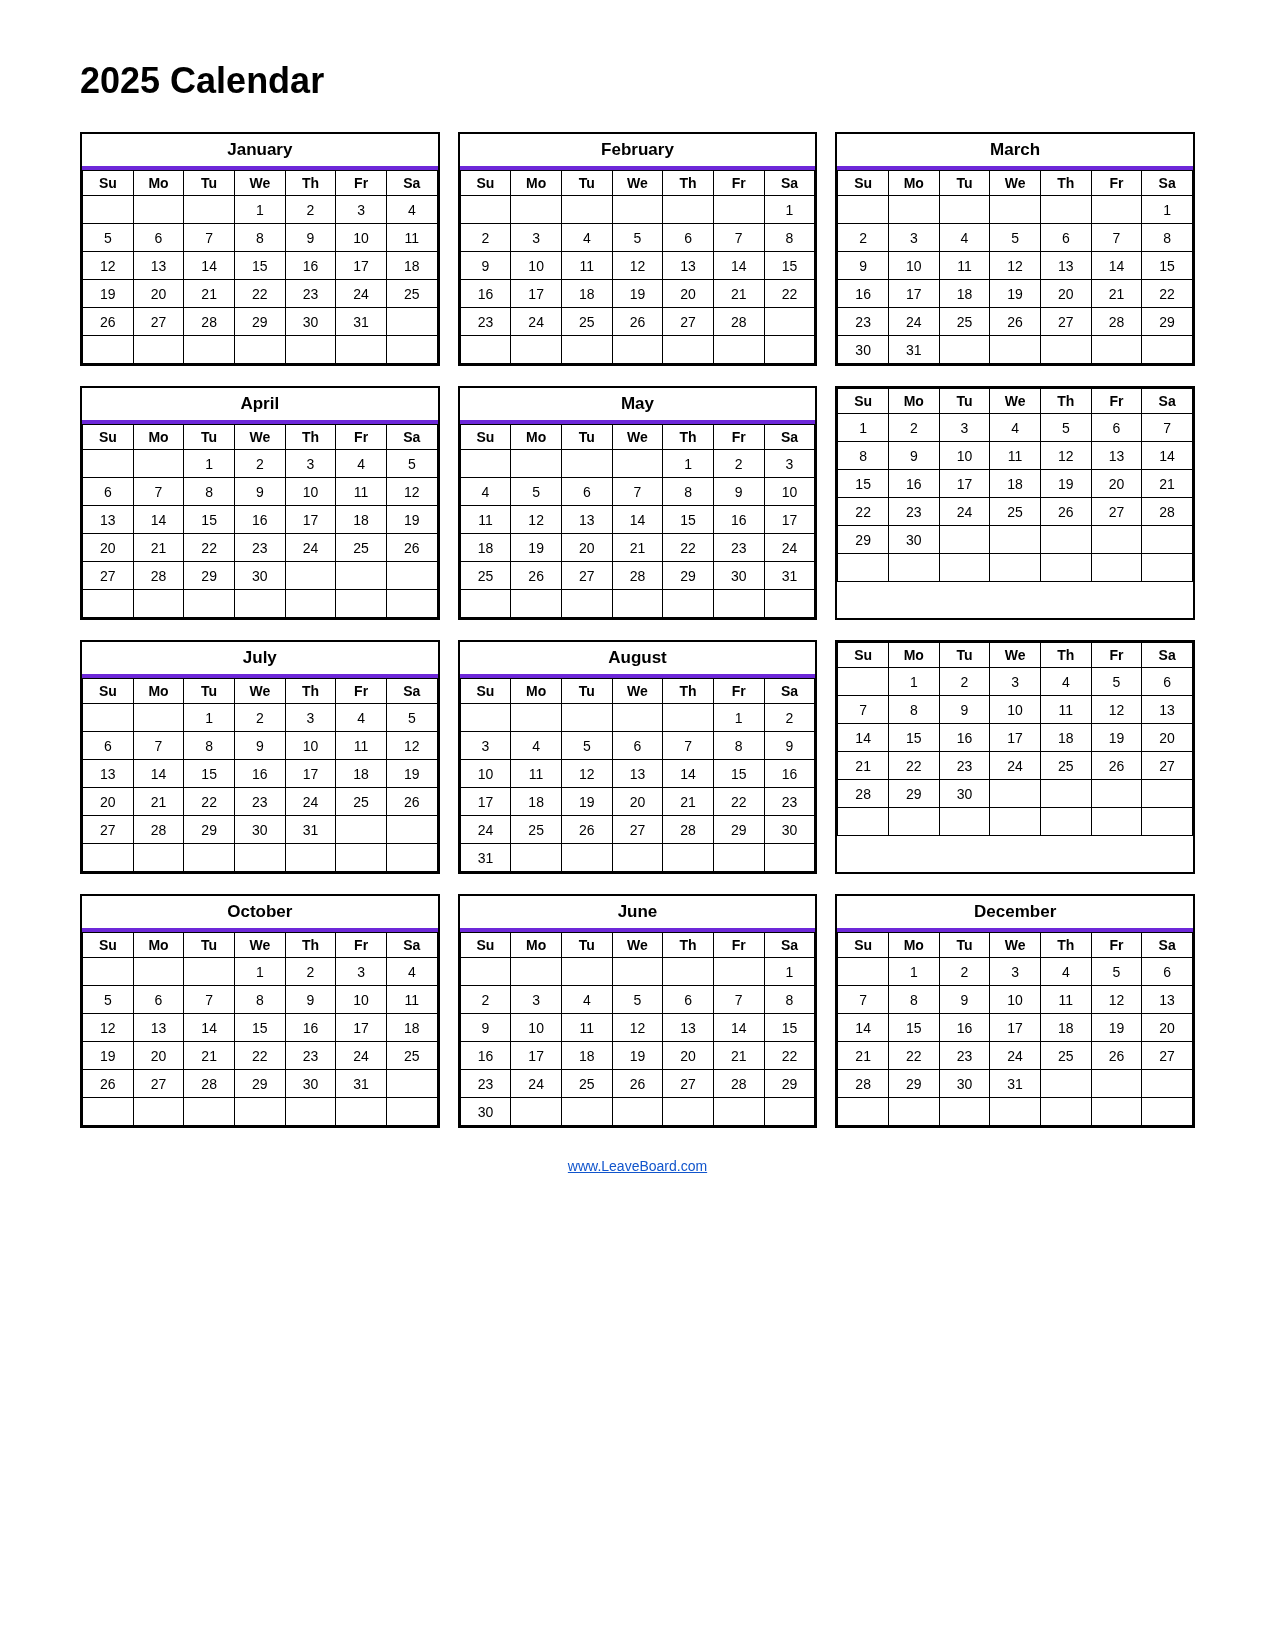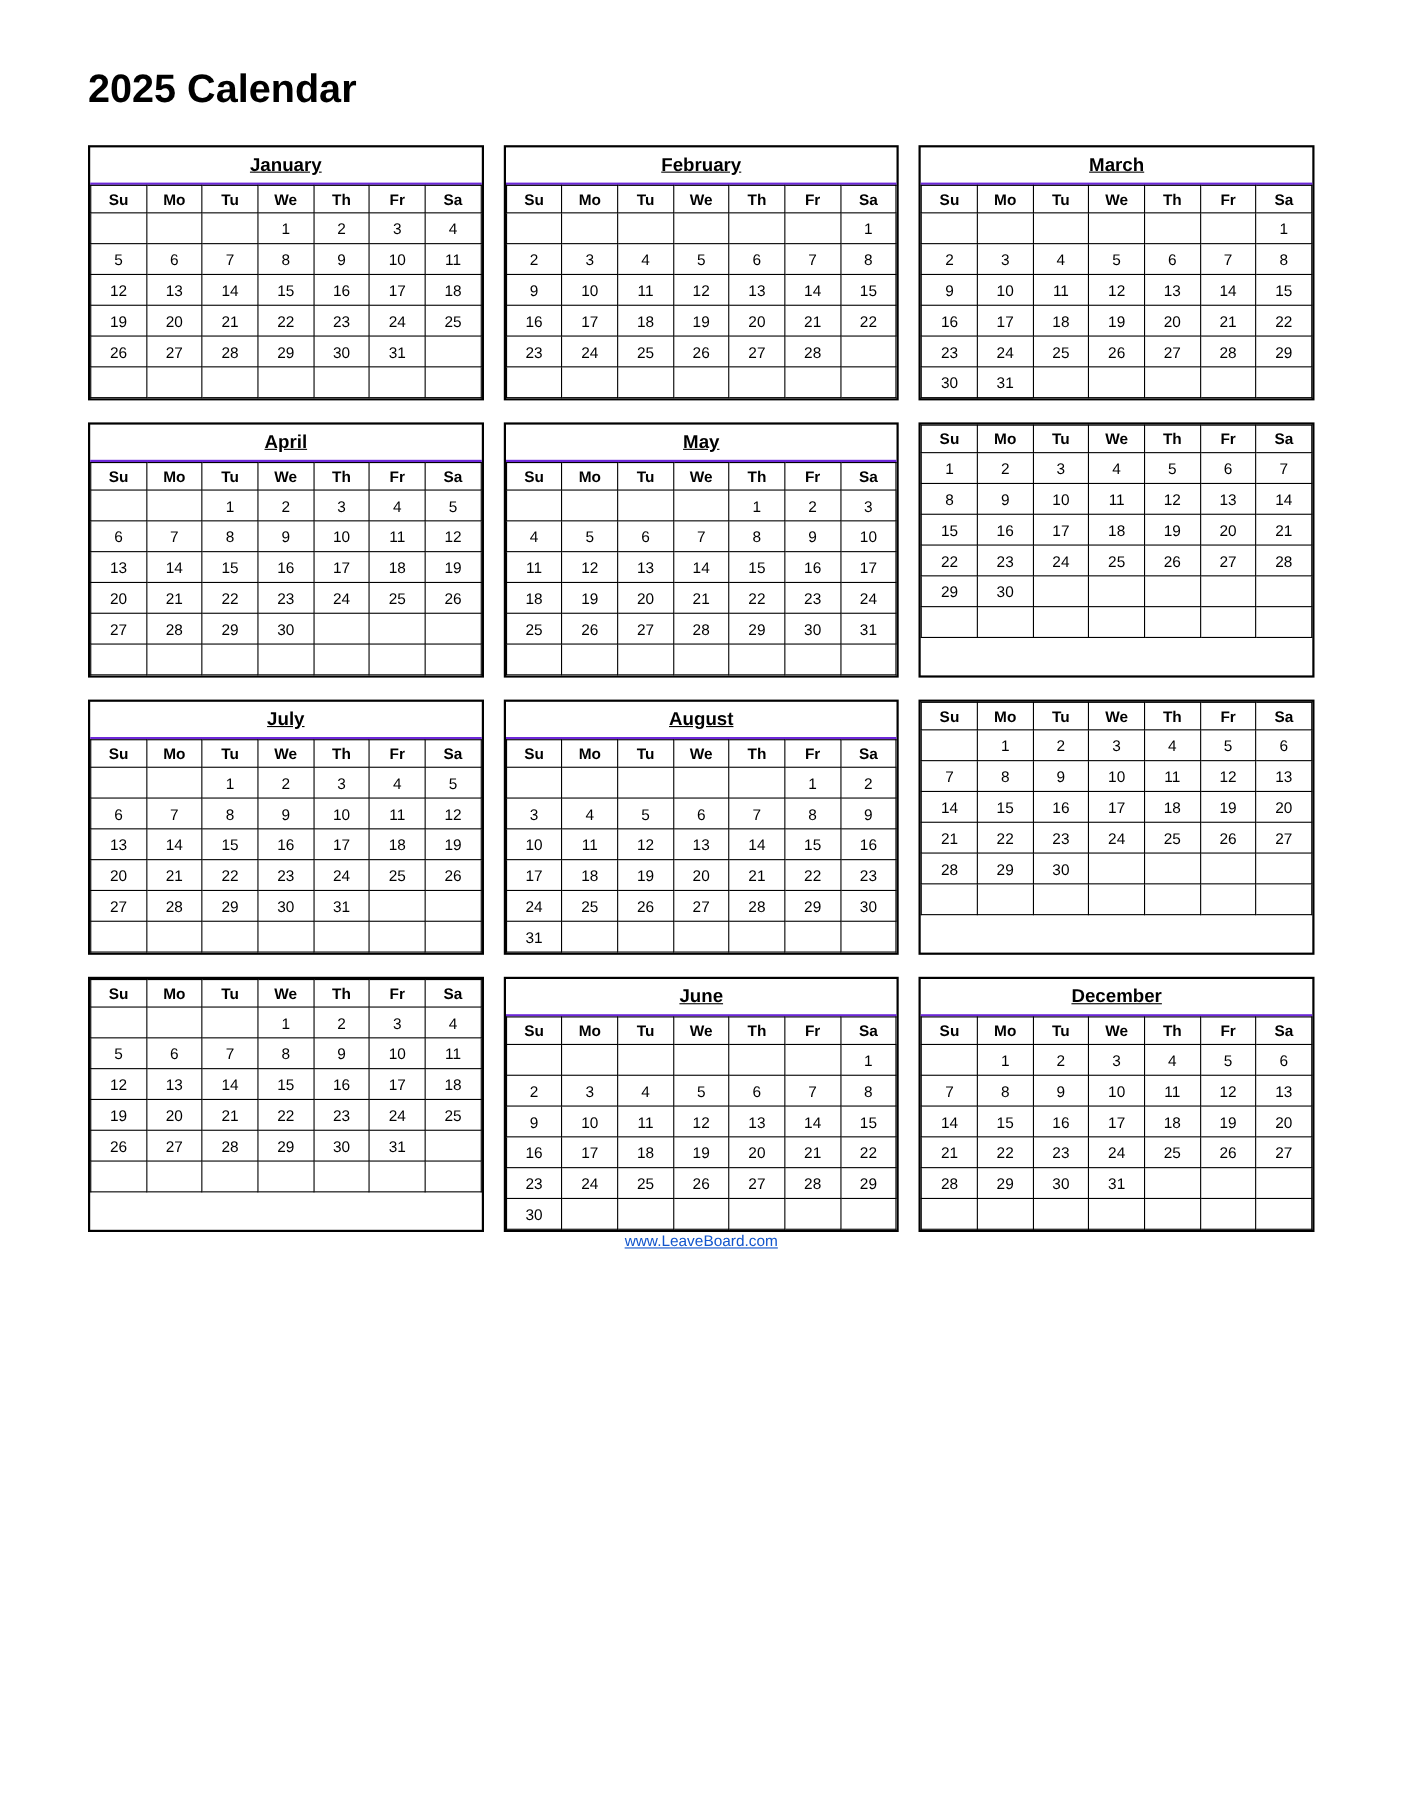--- a/index.html
+++ b/index.html
@@ -21,22 +21,21 @@
       gap: 20px 18px;
     }
     .month-block {
       border: 2px solid #000;
     }
     .month-title {
       text-align: center;
       font-weight: bold;
       font-size: 17px;
       padding: 6px 0;
-      border-bottom: 2px solid #6d28d9;
-      text-decoration: underline;
+      border-bottom: 4px solid #6d28d9;
     }
     table {
       width: 100%;
       border-collapse: collapse;
     }
     th, td {
       border: 1px solid #000;
       text-align: center;
       font-size: 14px;
       padding: 4px 2px;
@@ -45,20 +44,21 @@
     th {
       font-weight: bold;
       background: #fff;
     }
     td {
       height: 28px;
     }
     td.empty { background: #fff; }
     .footer {
       text-align: center;
+      margin-top: 30px;
       font-size: 14px;
       color: #1155cc;
       text-decoration: underline;
     }
   </style>
 </head>
 <body>
 
 <h1>2025 Calendar</h1>
 
@@ -703,20 +703,21 @@
             <td class="empty"></td>
             <td class="empty"></td>
             <td class="empty"></td>
             <td class="empty"></td>
             <td class="empty"></td>
           </tr>
         </tbody>
       </table>
     </div>
     <div class="month-block">
+      <div class="month-title">October</div>
       <table>
         <thead>
           <tr>
             <th>Su</th>
             <th>Mo</th>
             <th>Tu</th>
             <th>We</th>
             <th>Th</th>
             <th>Fr</th>
             <th>Sa</th>

